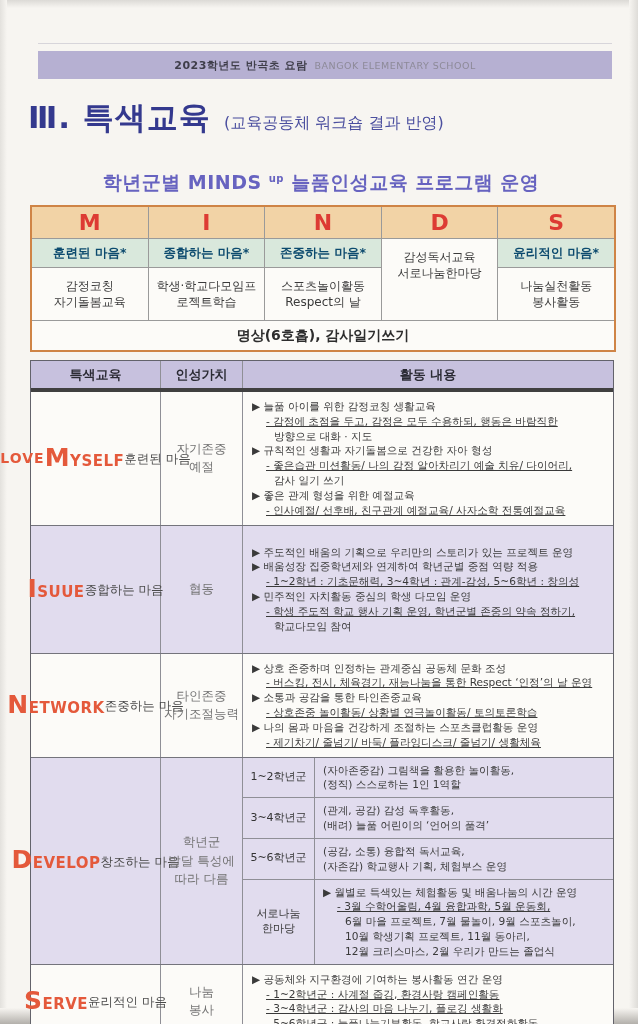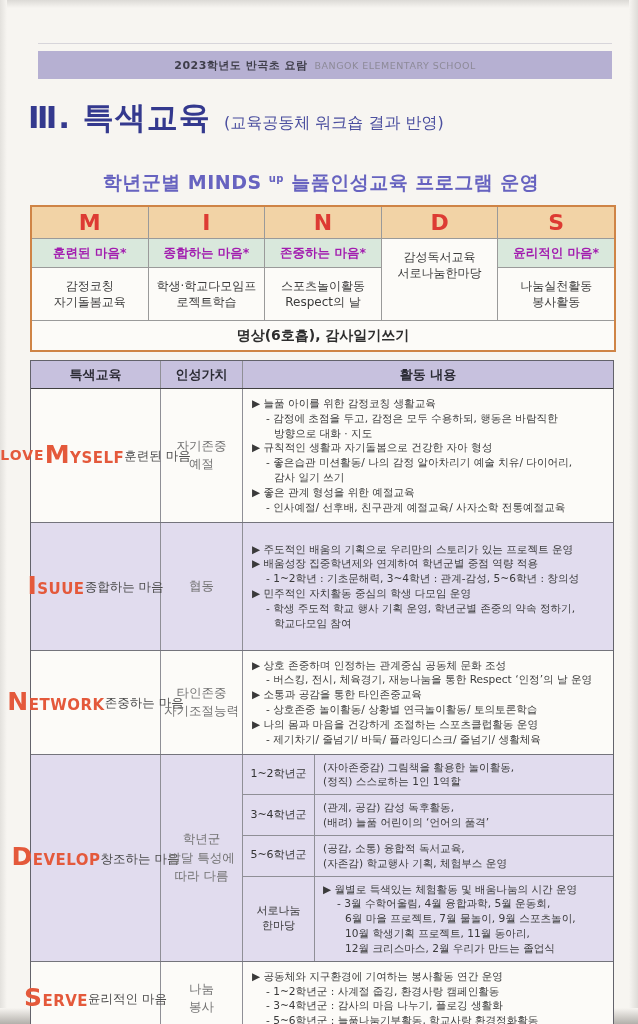--- a/index.html
+++ b/index.html
@@ -34,48 +34,48 @@
   .program-title sup{font-size:10px;font-weight:bold;}
 
   
   .minds{position:absolute;left:30px;top:205px;width:582px;border:2px solid #cf8446;background:#fcfbf8;}
   .minds-cols{display:flex;}
   .minds-col{flex:1;border-right:1px solid #9a9a9a;display:flex;flex-direction:column;}
   .minds-col:last-child{border-right:none;}
   .m-letter{height:31px;background:#f2d3a6;display:flex;align-items:center;justify-content:center;
     font-size:22px;font-weight:bold;color:#dd3b33;border-bottom:1px solid #9a9a9a;}
   .m-head{height:28px;background:#d9e8dc;display:flex;align-items:center;justify-content:center;
-    font-size:12.5px;font-weight:bold;color:#a21caf;border-bottom:1px solid #9a9a9a;white-space:nowrap;}
+    font-size:12.5px;font-weight:bold;color:#0c4a6e;border-bottom:1px solid #9a9a9a;white-space:nowrap;}
   .m-content{height:52px;display:flex;align-items:center;justify-content:center;text-align:center;
     font-size:12px;line-height:1.35;white-space:pre-line;color:#3a3a3a;}
   .minds-footer{border-top:1px solid #9a9a9a;height:29px;display:flex;align-items:center;justify-content:center;
     font-size:14px;font-weight:bold;color:#2d2d2d;}
 
   
   .act{position:absolute;left:30px;top:360px;width:582px;border:1.5px solid #63636b;background:#fcfbf8;}
-  .act-header{display:flex;background:#c7c1de;border-bottom:1px solid #404040;}
+  .act-header{display:flex;background:#c7c1de;border-bottom:4px solid #404040;}
   .act-header .h{display:flex;align-items:center;justify-content:center;height:27px;
     font-size:13px;font-weight:bold;color:#2b2b34;}
   .c1{width:130px;border-right:1px solid #8f8f96;box-sizing:border-box;}
   .c2{width:82px;border-right:1px solid #8f8f96;box-sizing:border-box;}
   .c3{flex:1;box-sizing:border-box;}
   .act-row{display:flex;border-bottom:1px solid #74747c;}
   .act-row:last-child{border-bottom:none;}
   .row-alt{background:#e1dcee;}
   .cell-name{display:flex;flex-direction:row;align-items:center;justify-content:center;text-align:center;padding:4px 2px;}
   .nm-top{font-size:14px;font-weight:bold;color:#e4593b;letter-spacing:1px;line-height:1.2;}
   .nm-en{color:#e4593b;font-weight:bold;font-size:15px;letter-spacing:.5px;line-height:1.15;}
   .nm-en .big{font-size:25px;}
   .nm-ko{font-size:12.5px;color:#4a4a4a;margin-top:3px;white-space:nowrap;}
   .cell-value{display:flex;align-items:center;justify-content:center;text-align:center;
     font-size:12.5px;color:#737373;white-space:pre-line;line-height:1.45;padding:4px 2px;}
   .cell-act{display:flex;flex-direction:column;justify-content:center;padding:7px 9px;overflow:hidden;}
   .ln{font-size:10.6px;line-height:1.4;white-space:nowrap;color:#3a3a3a;}
   .line-b{padding-left:0;}
-  .line-s{padding-left:14px;}
+  .line-s{padding-left:14px;text-decoration:underline;}
   .line-c{padding-left:22px;}
 
   
   .cell-act.nested{padding:0;justify-content:stretch;}
   .subrow{display:flex;border-bottom:1px solid #8f8f96;}
   .subrow:last-child{border-bottom:none;}
   .sub-label{width:72px;border-right:1px solid #8f8f96;display:flex;align-items:center;justify-content:center;
     text-align:center;font-size:11px;color:#333;white-space:pre-line;line-height:1.35;padding:3px 1px;box-sizing:border-box;}
   .sub-content{flex:1;display:flex;flex-direction:column;justify-content:center;padding:5px 8px;
     font-size:10.6px;line-height:1.4;white-space:pre-line;color:#3a3a3a;overflow:hidden;}

